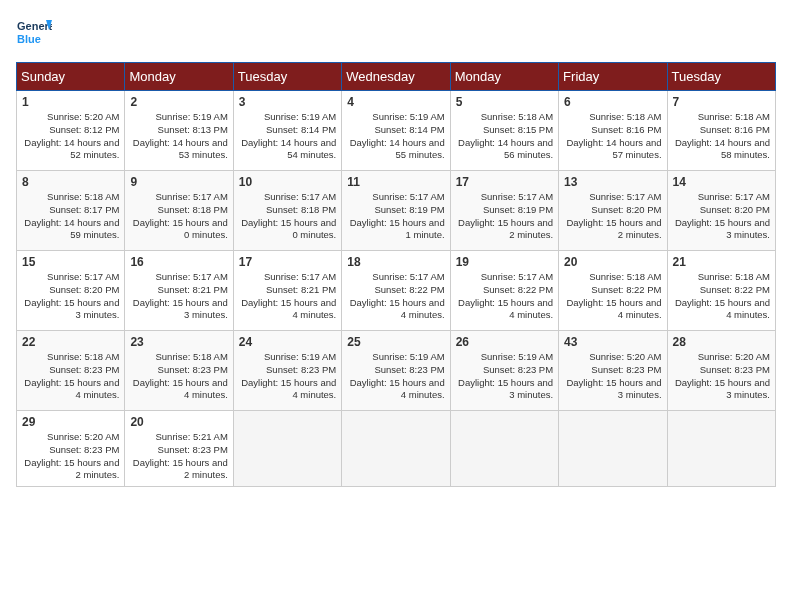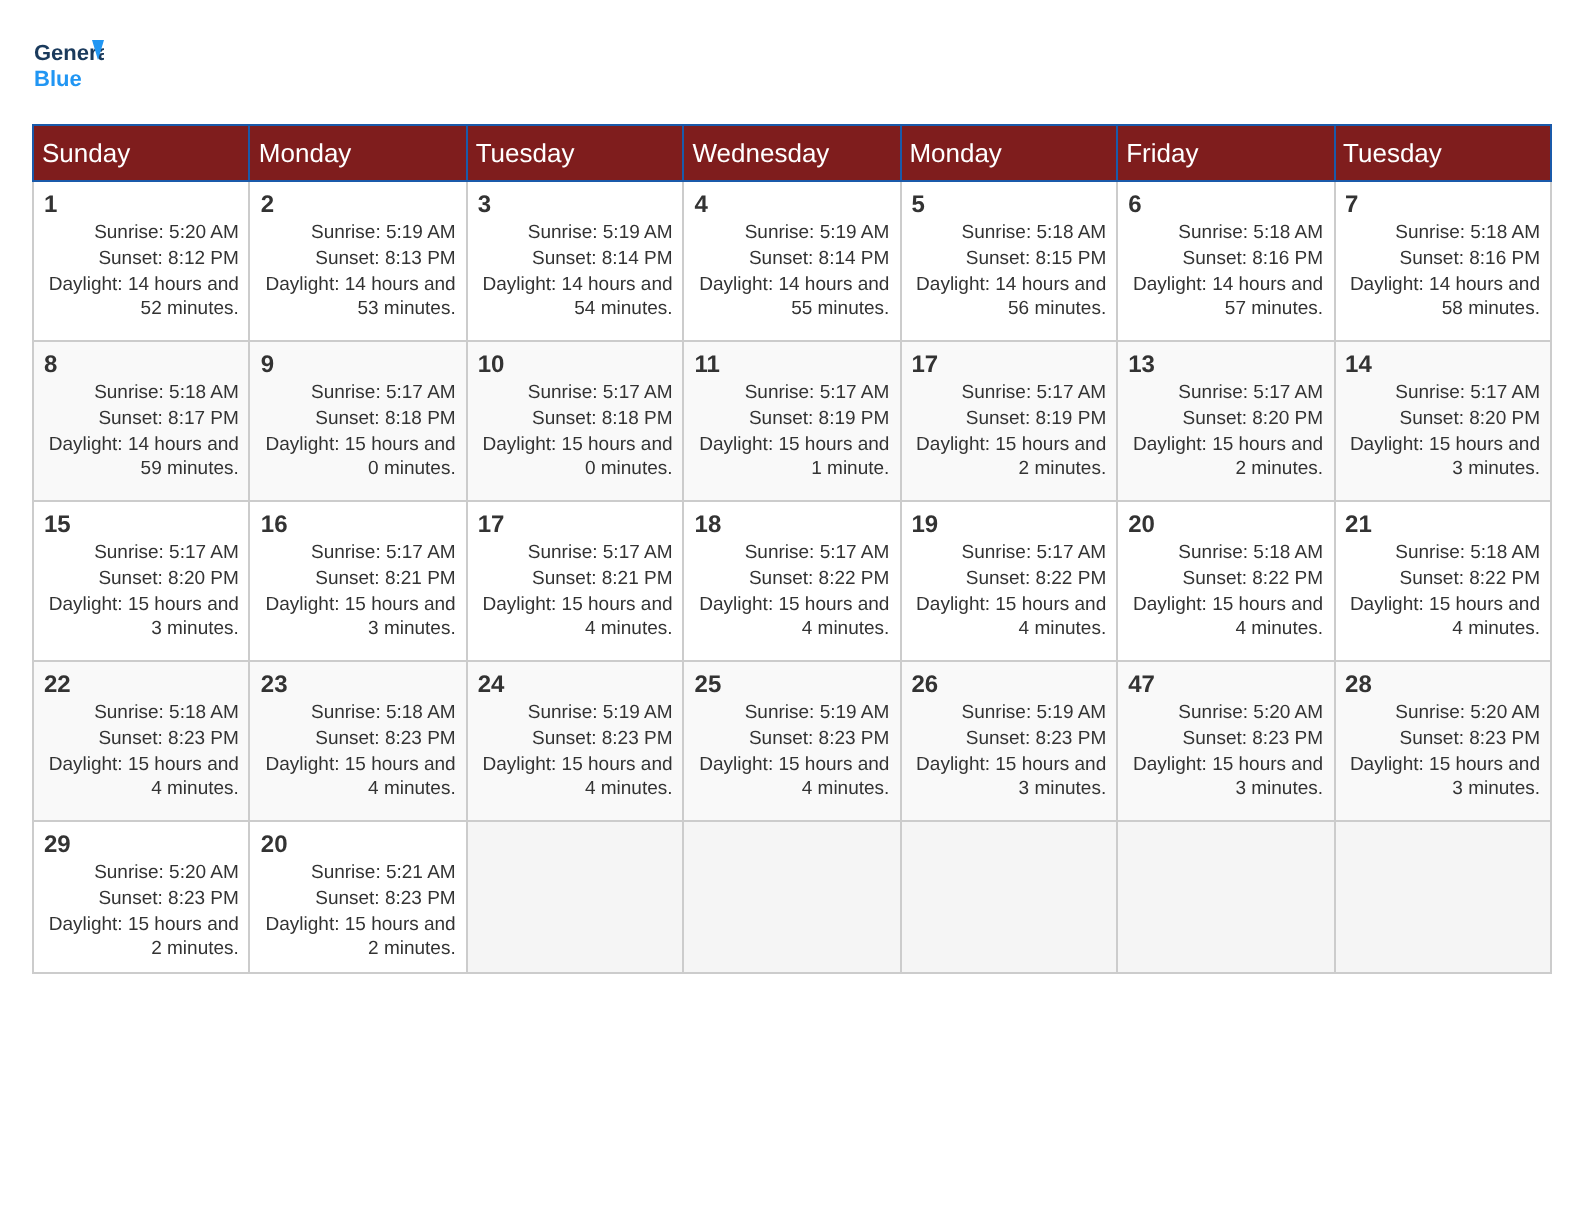--- a/index.html
+++ b/index.html
@@ -315,21 +315,21 @@
       </td>
         <td>
         <span class="day-num">26</span>
         <div class="cell-content">
           Sunrise: 5:19 AM<br>
           Sunset: 8:23 PM<br>
           Daylight: 15 hours and 3 minutes.
         </div>
       </td>
         <td>
-        <span class="day-num">47</span>
+        <span class="day-num">43</span>
         <div class="cell-content">
           Sunrise: 5:20 AM<br>
           Sunset: 8:23 PM<br>
           Daylight: 15 hours and 3 minutes.
         </div>
       </td>
         <td>
         <span class="day-num">28</span>
         <div class="cell-content">
           Sunrise: 5:20 AM<br>

